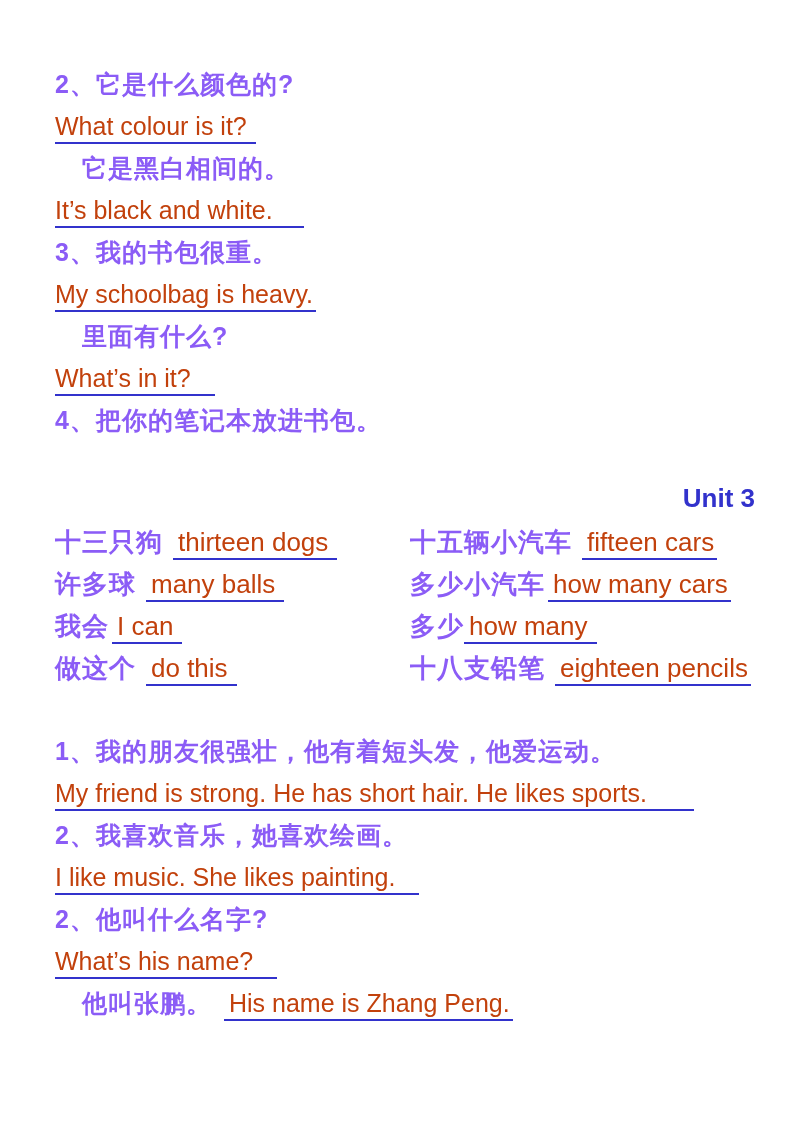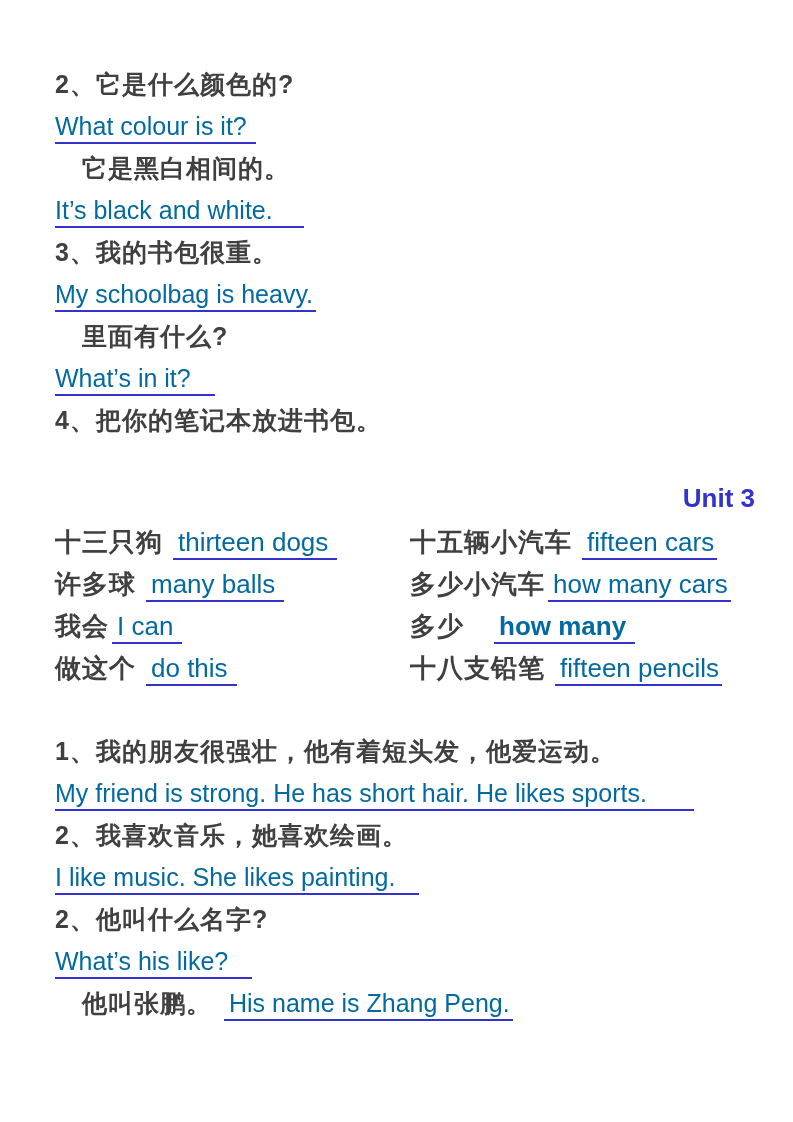--- a/index.html
+++ b/index.html
@@ -2,42 +2,42 @@
 <html><head>
 <meta charset="utf-8">
 <style>
   html,body{margin:0;padding:0;background:#ffffff;}
   .page{
     position:relative;width:793px;height:1122px;background:#ffffff;overflow:hidden;
     font-family:"Liberation Sans","DejaVu Sans",sans-serif;
   }
   .content{position:absolute;left:55px;top:63px;width:700px;}
   .line{font-size:25px;line-height:42px;color:#1a1a1a;white-space:nowrap;}
-  .zh{font-weight:bold;color:#404040;letter-spacing:1px;}
-  .en{color:#0369a1;font-weight:normal;letter-spacing:0px;}
+  .zh{font-weight:bold;color:#8b5cf6;letter-spacing:1px;}
+  .en{color:#c2410c;font-weight:normal;letter-spacing:0px;}
   .u{border-bottom:2px solid #3232cc;padding-bottom:1px;display:inline-block;line-height:30px;}
   .indent{padding-left:27px;}
   
   .ext0{padding-right:3px;}
   .ext1{padding-right:9px;}
   .ext2{padding-right:24px;}
   .ext3{padding-right:31px;}
   .ext4{padding-right:47px;}
   .lead{padding-left:5px;}
   .unit-title{
     margin-top:36px;text-align:right;font-size:26px;line-height:42px;
     font-weight:bold;color:#3232cc;
   }
   .vocab{margin-top:2px;}
   .vocab-row{display:flex;}
   .vcell{font-size:26px;line-height:42px;white-space:nowrap;}
   .vcell.left{width:355px;flex:0 0 355px;}
   .vcell .en-gap{margin-left:10px;}
   .vcell .en-gap-tight{margin-left:3px;}
-  .vcell .en-gap-wide{margin-left:30px;font-weight:bold;}
+  .vcell .en-gap-wide{}
   .sentences{margin-top:41px;}
   .mixed-en{margin-left:12px;}
 </style>
 </head>
 <body>
 
 <div class="page">
   <div class="content">
 
     <div class="top-section">
@@ -66,29 +66,29 @@
         <div class="vcell"><span class="zh">多少小汽车</span><span class="en u ext0 lead en-gap-tight">how many cars</span></div>
       </div>
 
       <div class="vocab-row">
         <div class="vcell left"><span class="zh">我会</span><span class="en u ext1 lead en-gap-tight">I can</span></div>
         <div class="vcell"><span class="zh">多少</span><span class="en u ext1 lead en-gap-wide">how many</span></div>
       </div>
 
       <div class="vocab-row">
         <div class="vcell left"><span class="zh">做这个</span><span class="en u ext1 lead en-gap">do this</span></div>
-        <div class="vcell"><span class="zh">十八支铅笔</span><span class="en u ext0 lead en-gap">fifteen pencils</span></div>
+        <div class="vcell"><span class="zh">十八支铅笔</span><span class="en u ext0 lead en-gap">eighteen pencils</span></div>
       </div>
 
     </div>
 
     <div class="sentences">
       <div class="line"><span class="zh">1、我的朋友很强壮，他有着短头发，他爱运动。</span></div>
       <div class="line"><span class="en u ext4">My friend is strong. He has short hair. He likes sports.</span></div>
       <div class="line"><span class="zh">2、我喜欢音乐，她喜欢绘画。</span></div>
       <div class="line"><span class="en u ext2">I like music. She likes painting.</span></div>
       <div class="line"><span class="zh">2、他叫什么名字?</span></div>
-      <div class="line"><span class="en u ext2">What’s his like?</span></div>
+      <div class="line"><span class="en u ext2">What’s his name?</span></div>
       <div class="line indent"><span class="zh">他叫张鹏。</span><span class="en u ext0 lead mixed-en">His name is Zhang Peng.</span></div>
     </div>
 
   </div>
 </div>
 
 </body></html>

